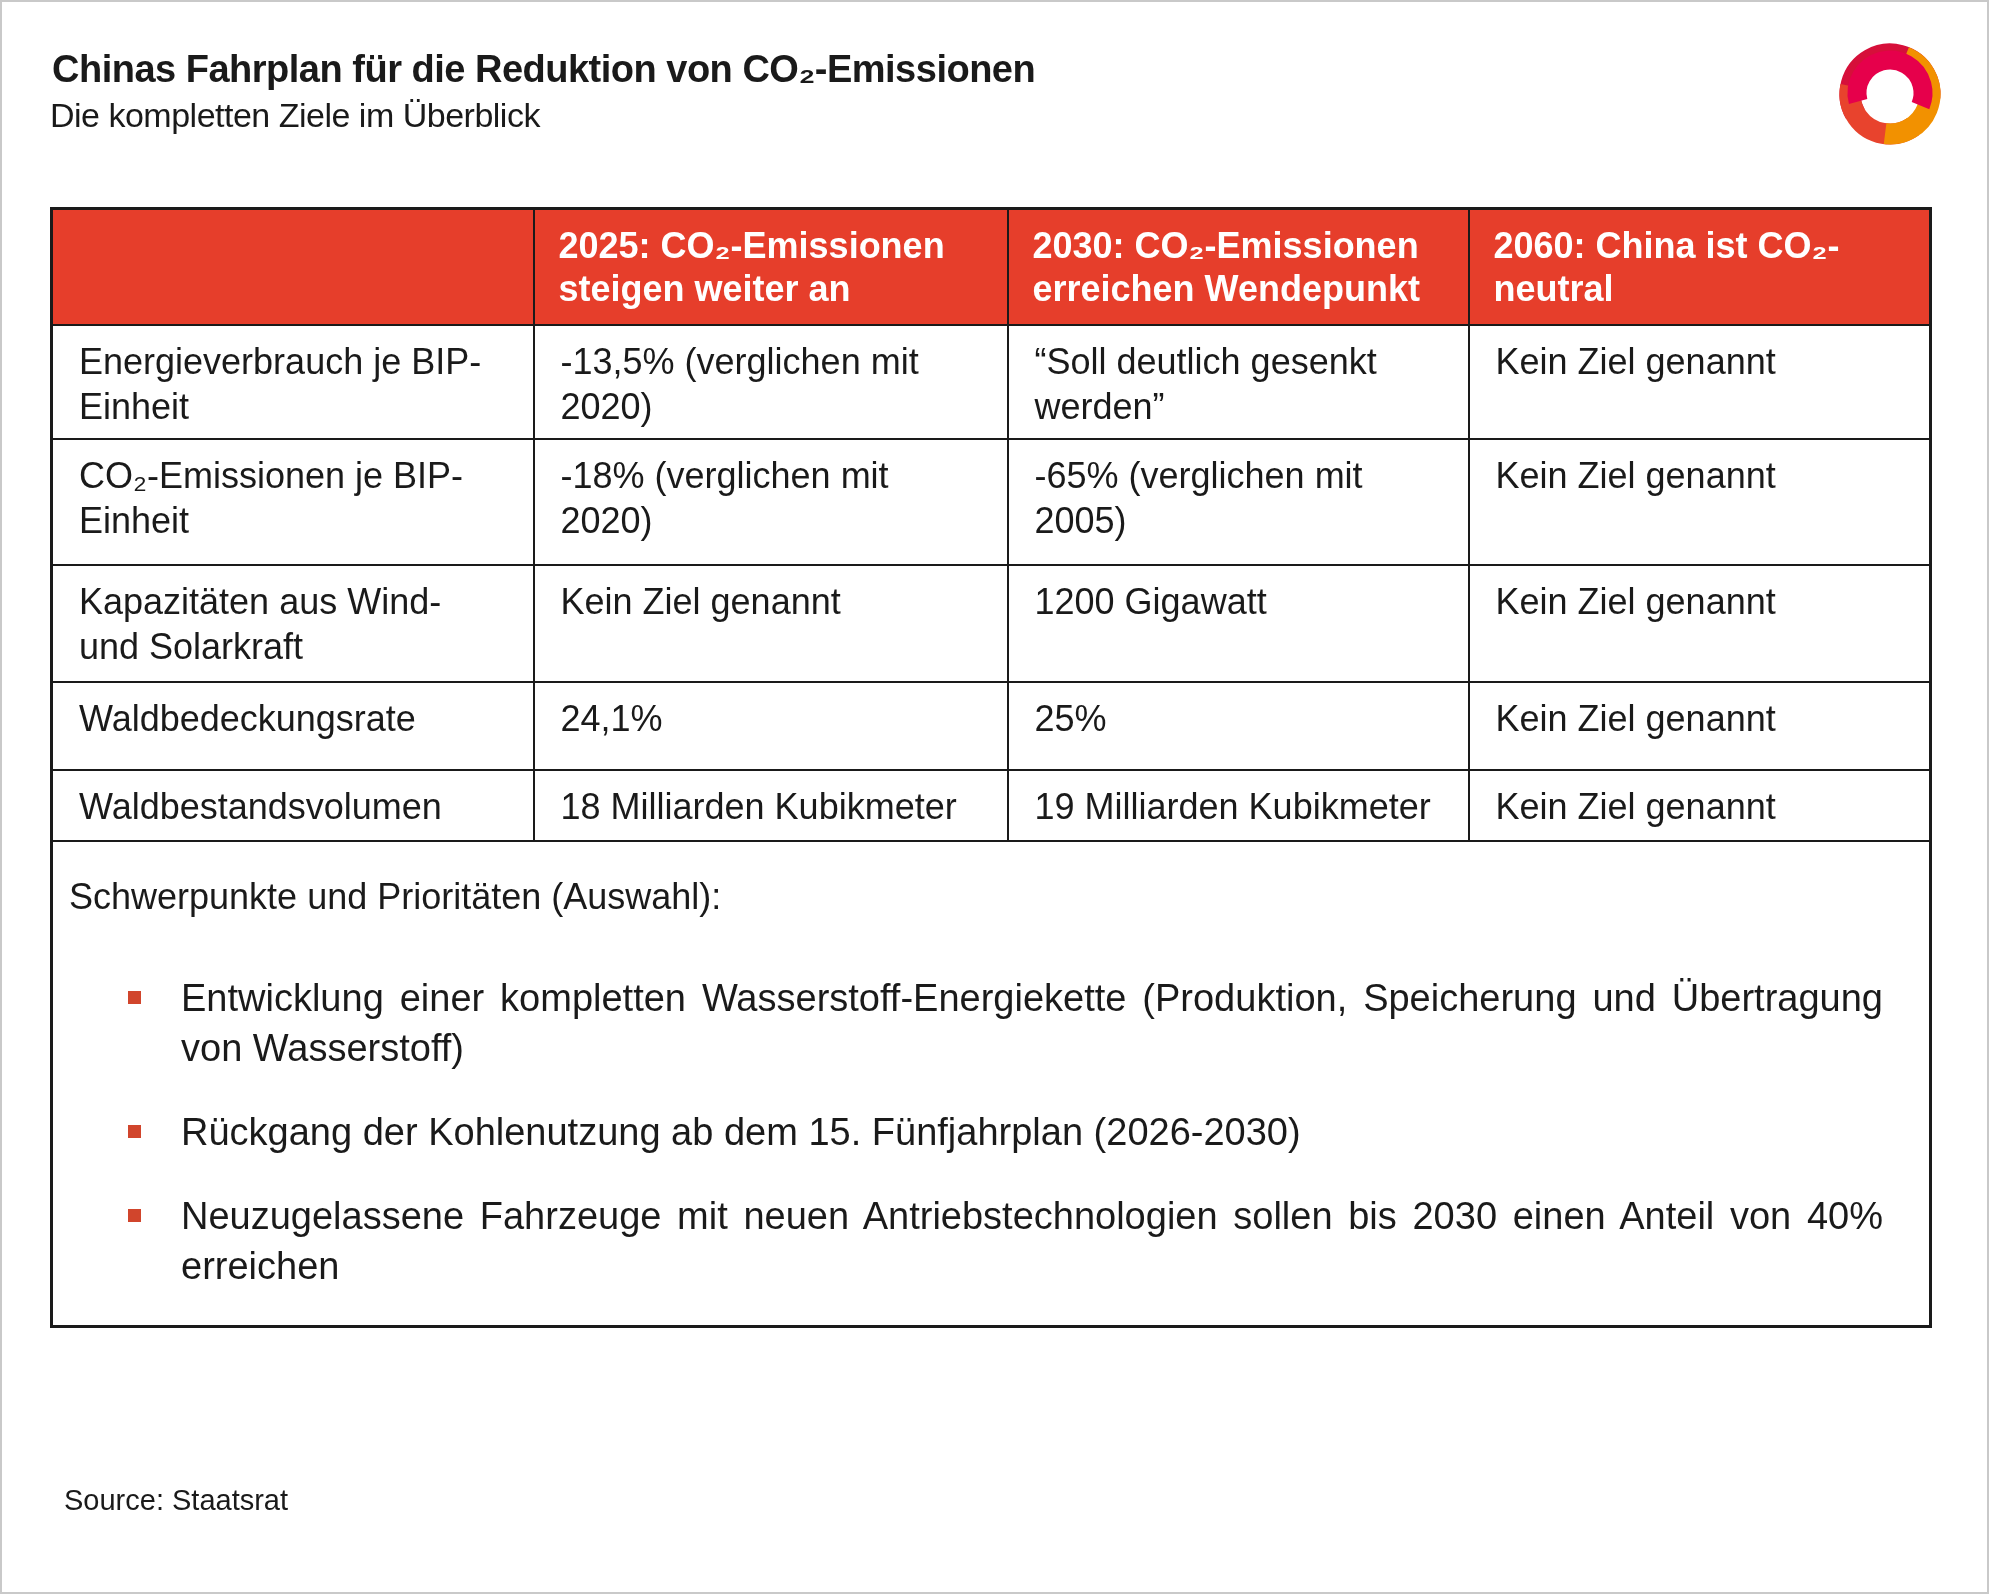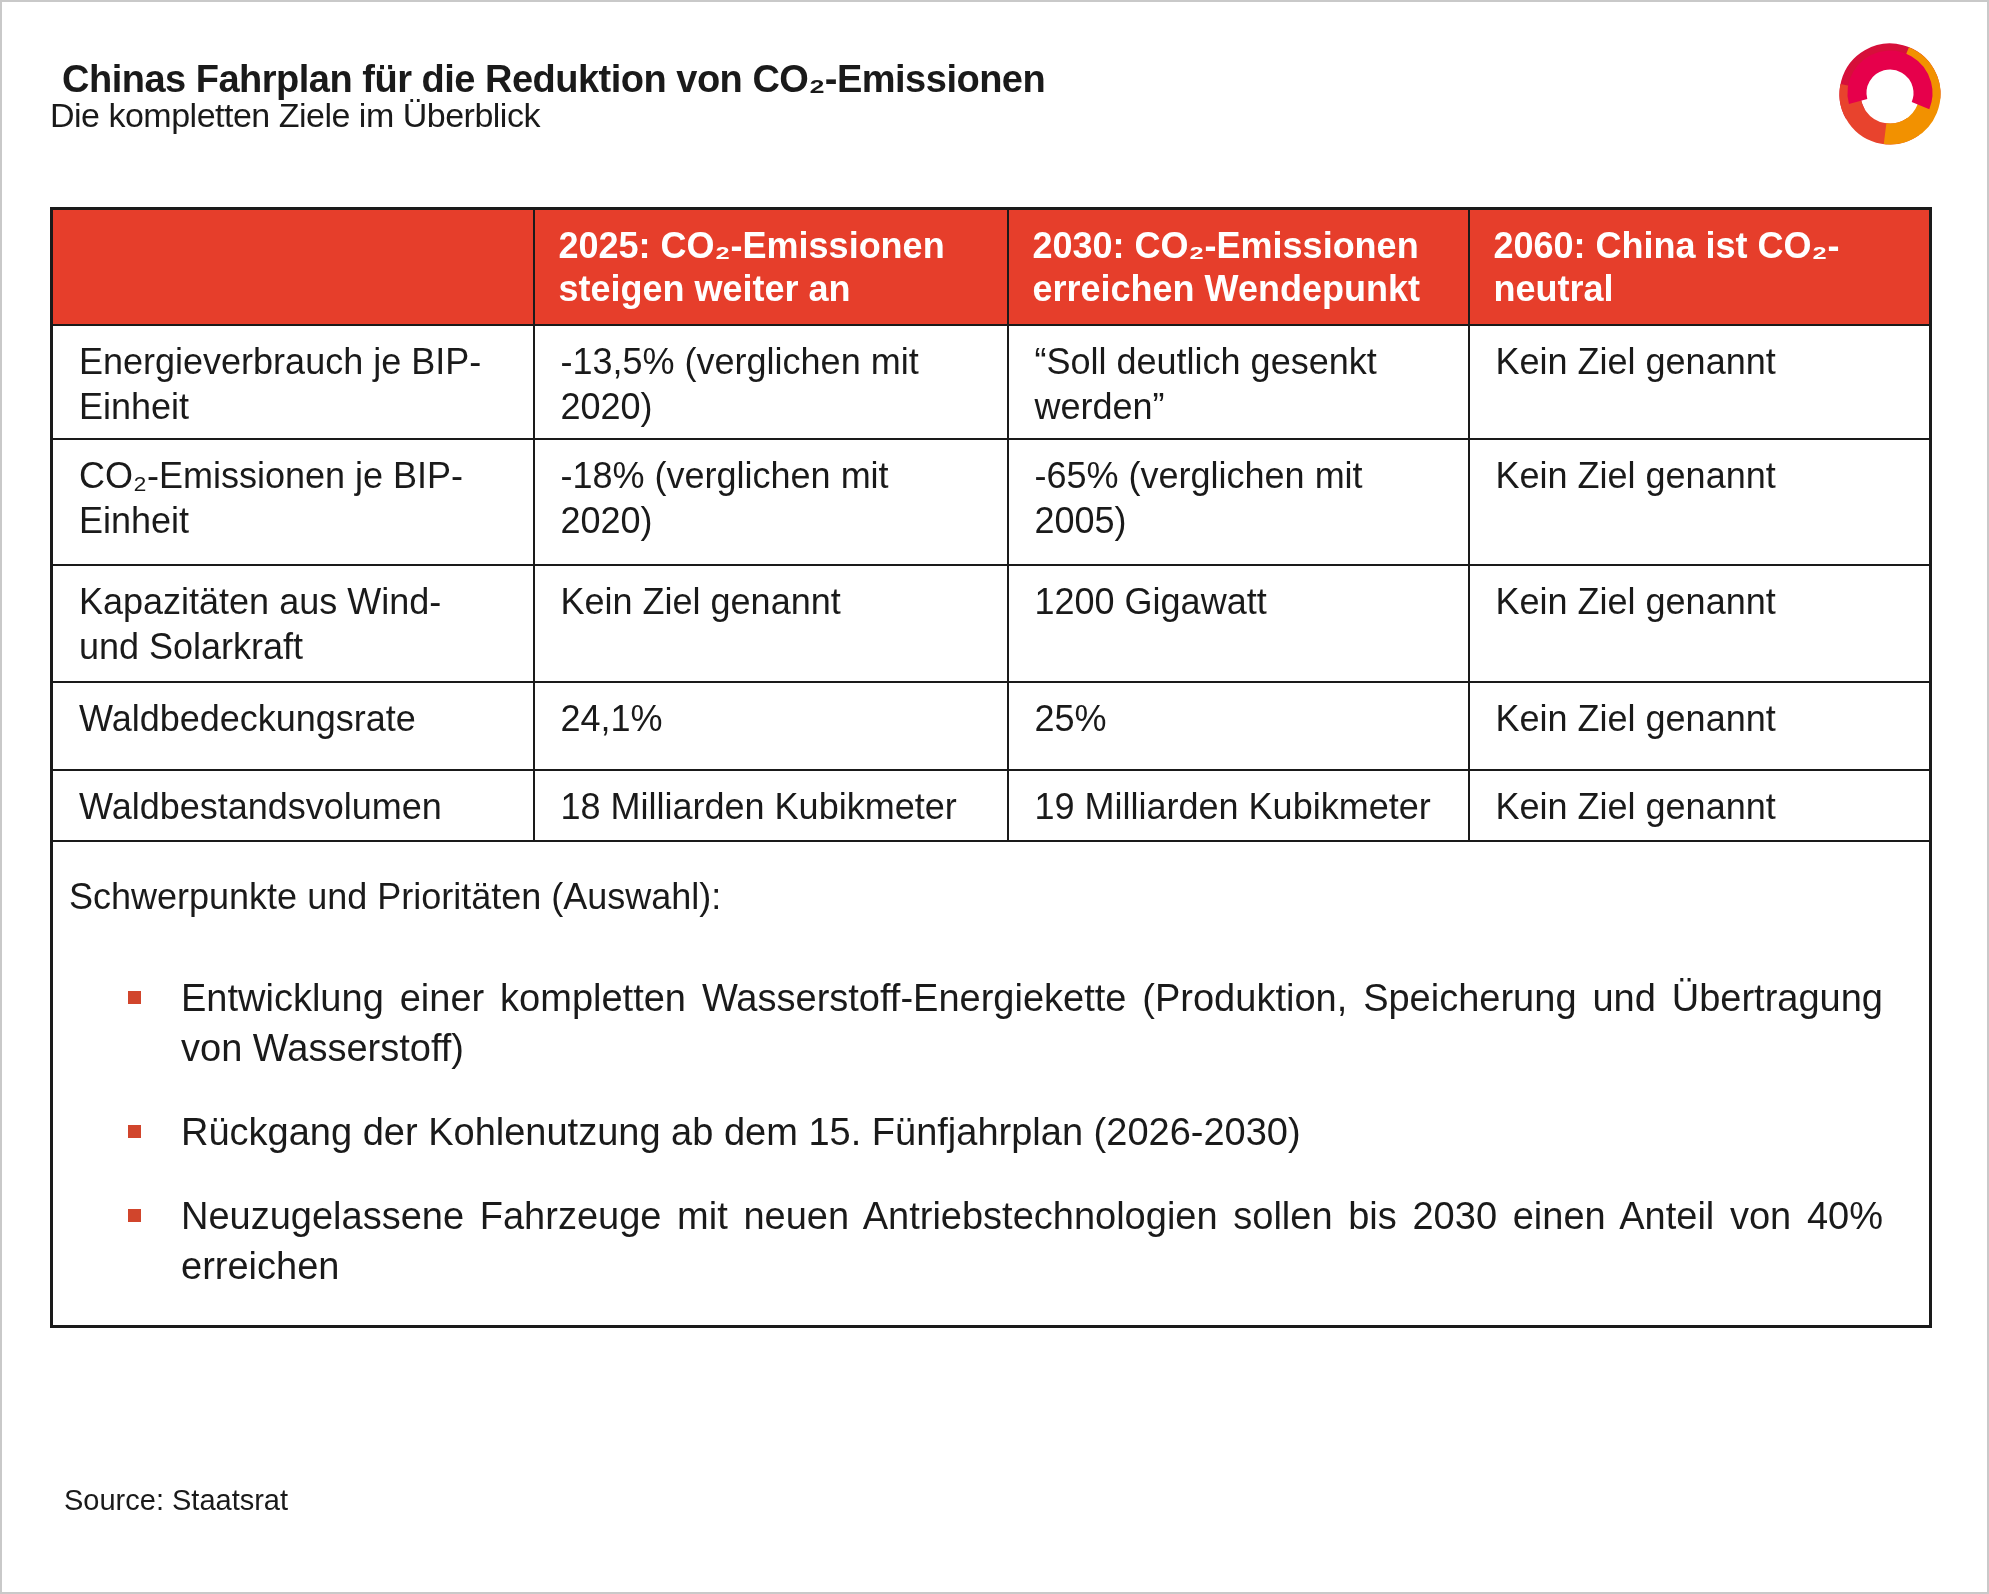--- a/index.html
+++ b/index.html
@@ -1,21 +1,21 @@
 <!DOCTYPE html>
 <html style="--accent: #e63e2b; --header_text: #ffffff; --text: #1a1a1a; --border: #1a1a1a; --page_border: #c9c9c9; --bullet: #d1452c; --logo_crimson: #d60f3a; --logo_pink: #e6004b; --logo_orange: #f29100; --logo_flame: #e8432d;"><head>
 <meta charset="utf-8">
 <style>
   html,body{margin:0;padding:0;background:#ffffff;}
   #page{
     position:relative;width:1989px;height:1594px;box-sizing:border-box;
     background:#ffffff;border:2px solid var(--page_border,#c9c9c9);overflow:hidden;
     font-family:"Liberation Sans","DejaVu Sans",sans-serif;color:var(--text,#1a1a1a);
   }
-  .title{position:absolute;left:48px;top:44px;margin:12px;font-size:38px;font-weight:700;letter-spacing:-0.5px;}
+  .title{position:absolute;left:48px;top:44px;margin:2px;font-size:38px;font-weight:700;letter-spacing:-0.5px;}
   .subtitle{position:absolute;left:48px;top:94px;margin:0;font-size:34px;font-weight:400;letter-spacing:-0.5px;}
   .logo{position:absolute;left:1828px;top:28px;width:120px;height:124px;}
 
   table.targets{
     position:absolute;left:48px;top:205px;width:1879px;
     border-collapse:collapse;table-layout:fixed;
     border:3px solid var(--border,#1a1a1a);
     font-size:36px;
   }
   col.c1{width:482px;} col.c2{width:474px;} col.c3{width:461px;} col.c4{width:462px;}

